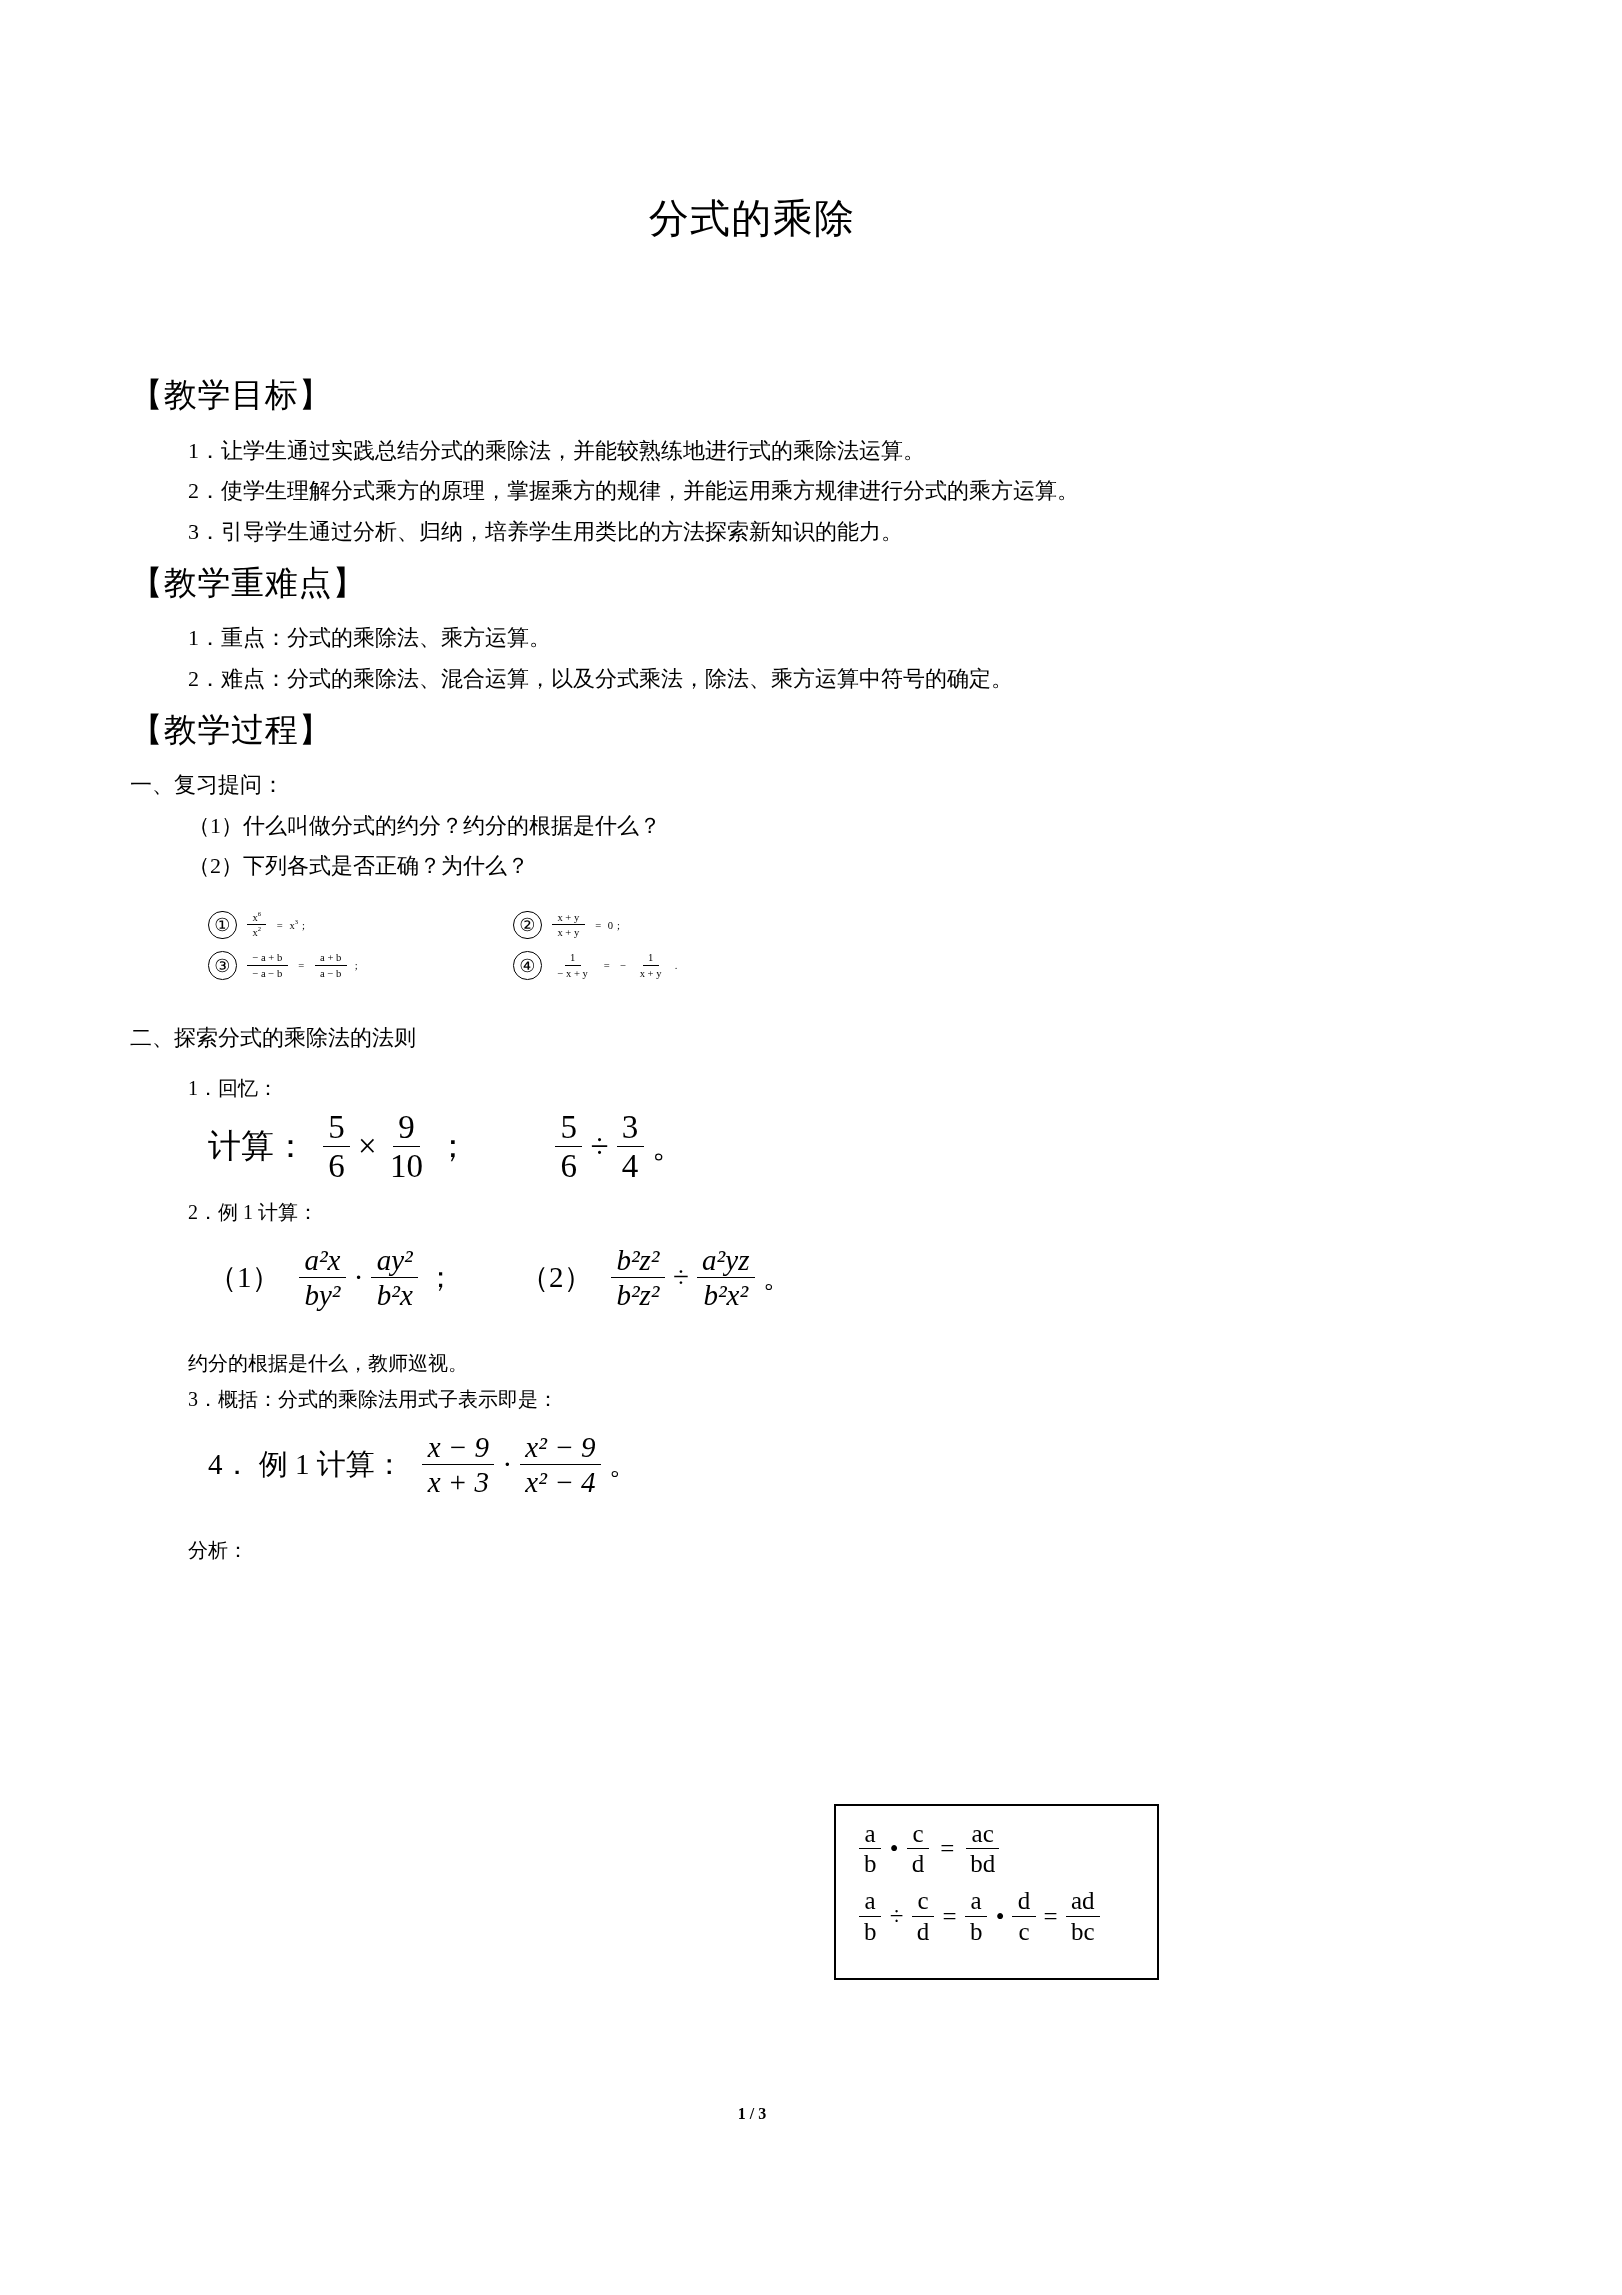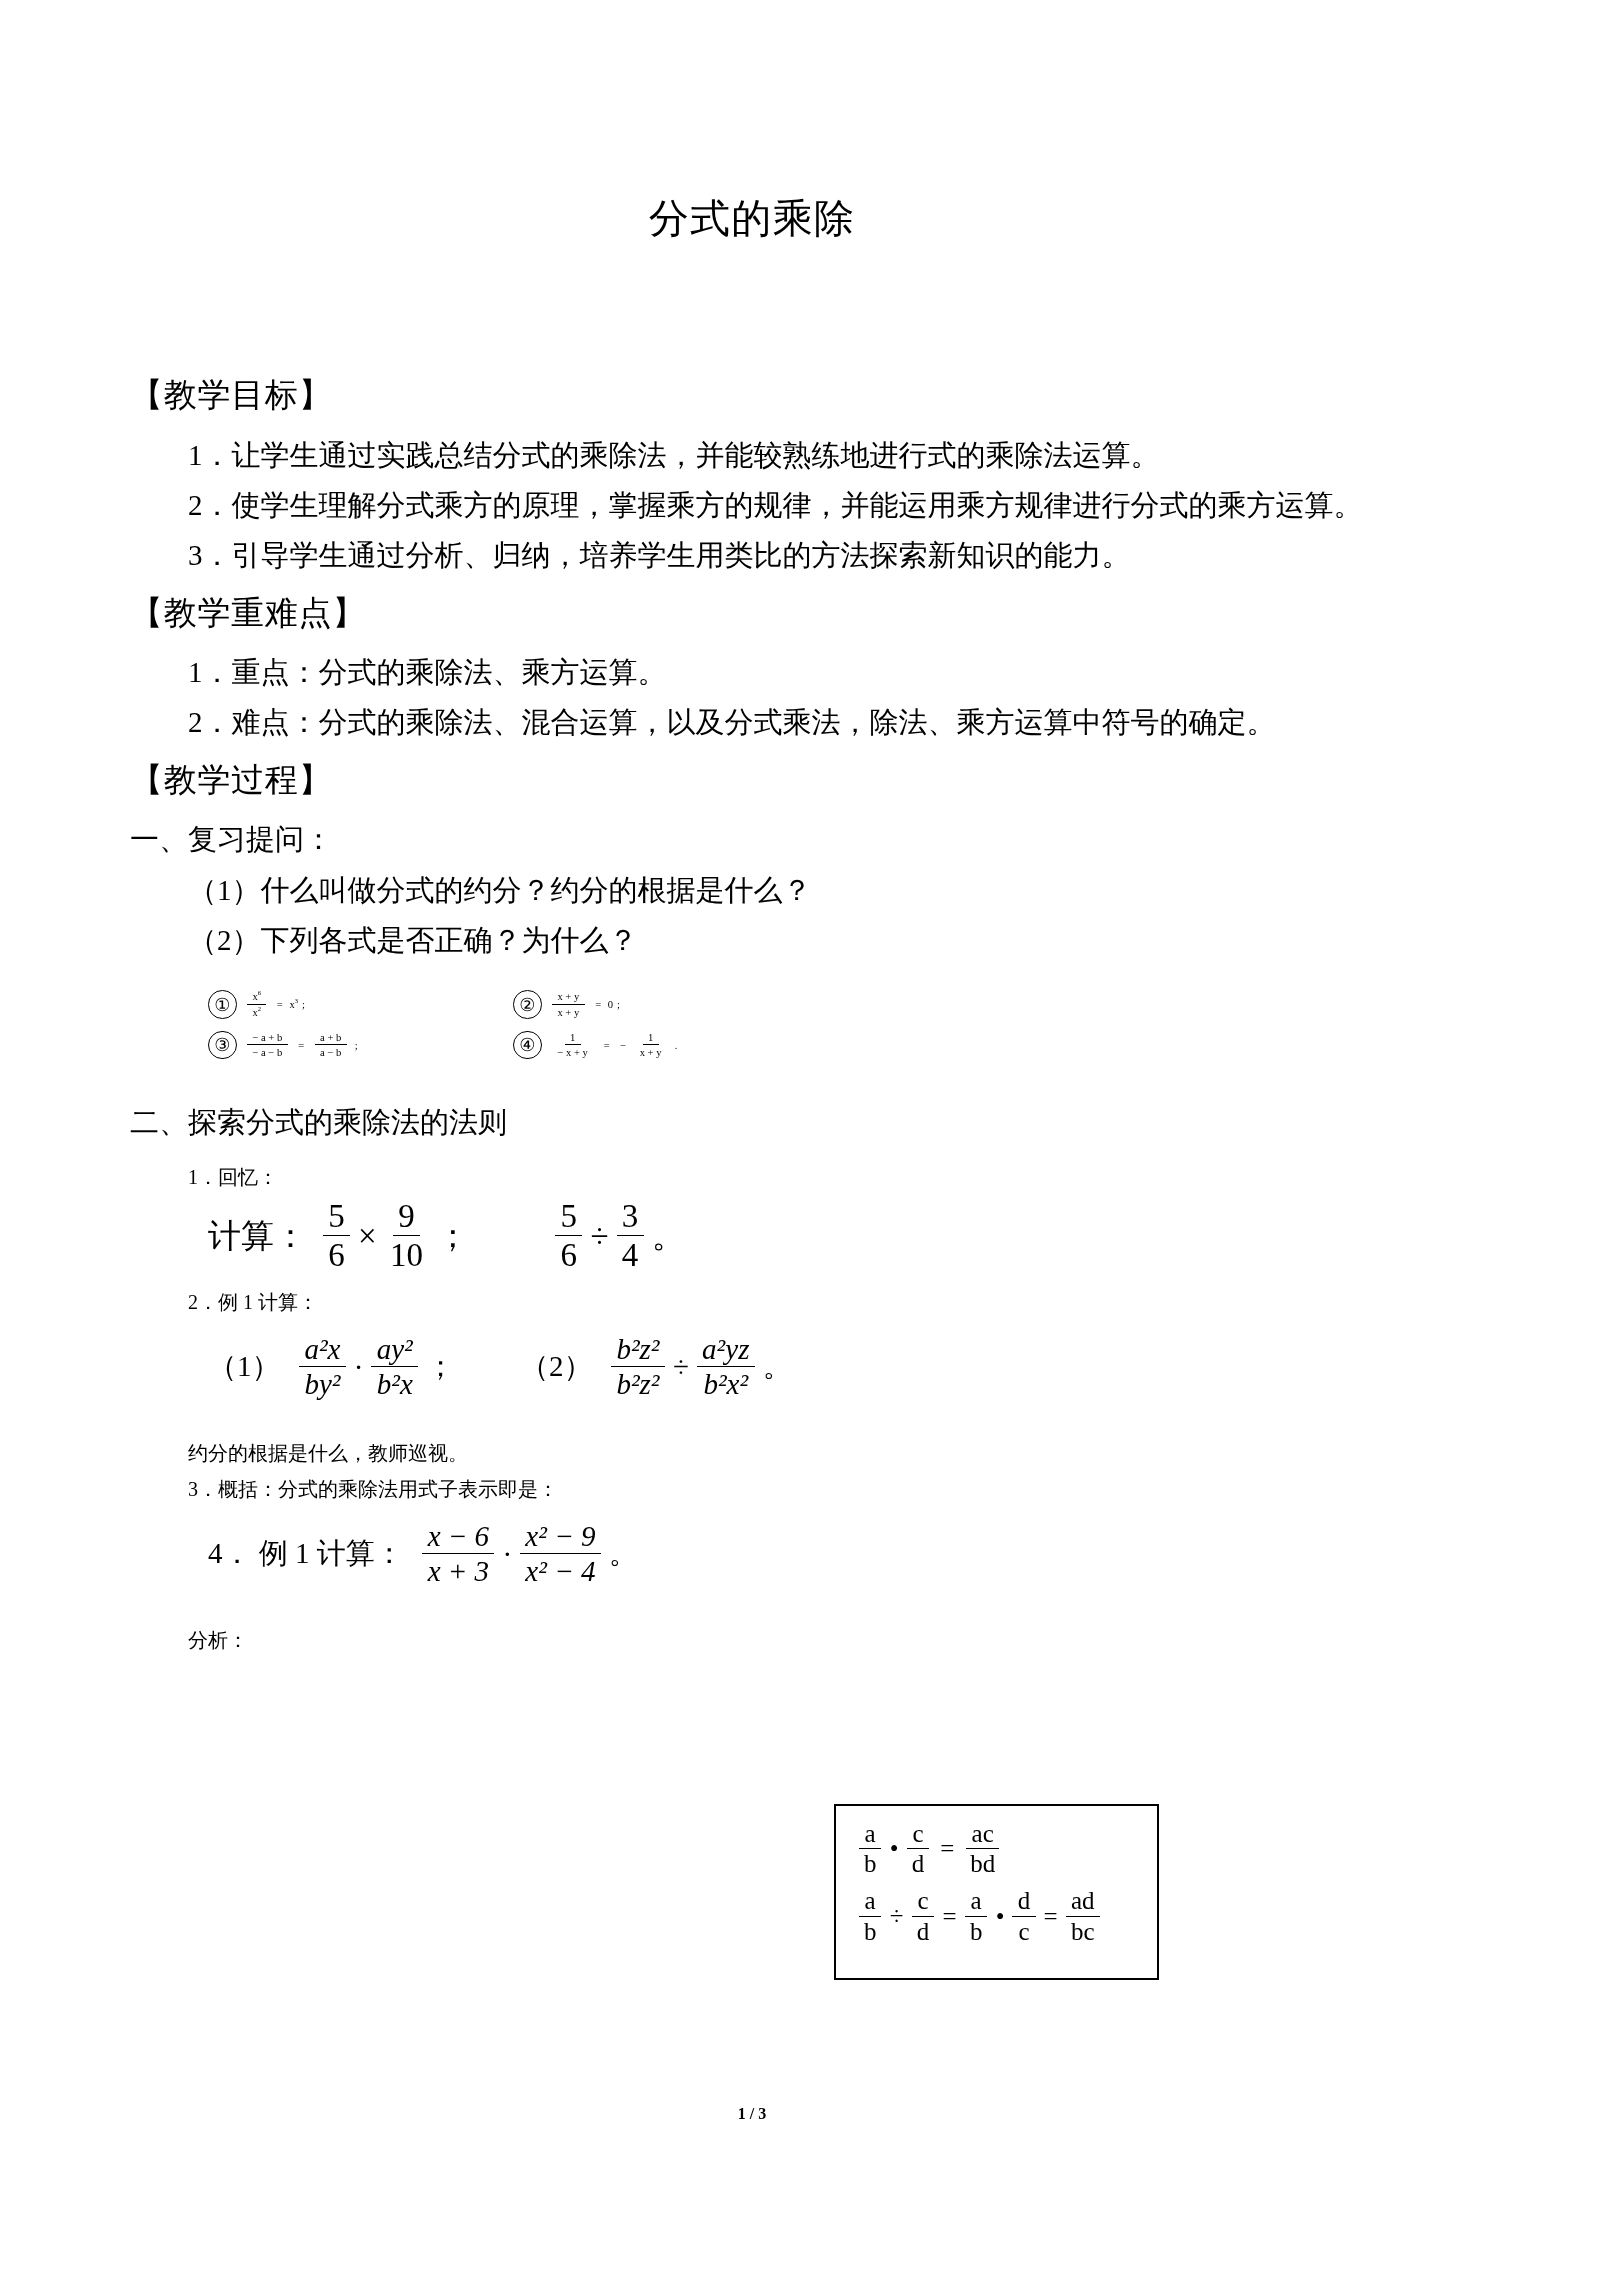--- a/index.html
+++ b/index.html
@@ -36,21 +36,21 @@
     top: 379px;
   }
   .heading {
     font-size: 33px;
     line-height: 1.0;
     margin: 0 0 22.5px 0;
     font-weight: normal;
     letter-spacing: 0.7px;
   }
   .para {
-    font-size: 29px;
+    font-size: 22px;
     line-height: 1.42;
     margin: 0 0 9.3px 0;
     text-align: justify;
   }
   .para.indent {
     text-indent: 58px;
   }
   .sub {
     font-size: 20px;
     line-height: 1.4;
@@ -307,21 +307,21 @@
     <div class="gap-lg"></div>
 
     <div class="sub">约分的根据是什么，教师巡视。</div>
 
     <div class="sub">3．概括：分式的乘除法用式子表示即是：</div>
 
     <div class="gap-sm"></div>
     <div class="ex1-line">
       <span class="paren">4． 例 1 计算：</span>
       <span class="frac ital">
-        <span class="num">x − 6</span>
+        <span class="num">x − 9</span>
         <span class="den">x + 3</span>
       </span>
       <span class="op-tight">·</span>
       <span class="frac ital">
         <span class="num">x² − 9</span>
         <span class="den">x² − 4</span>
       </span>
       <span class="op-tight">。</span>
     </div>
 

